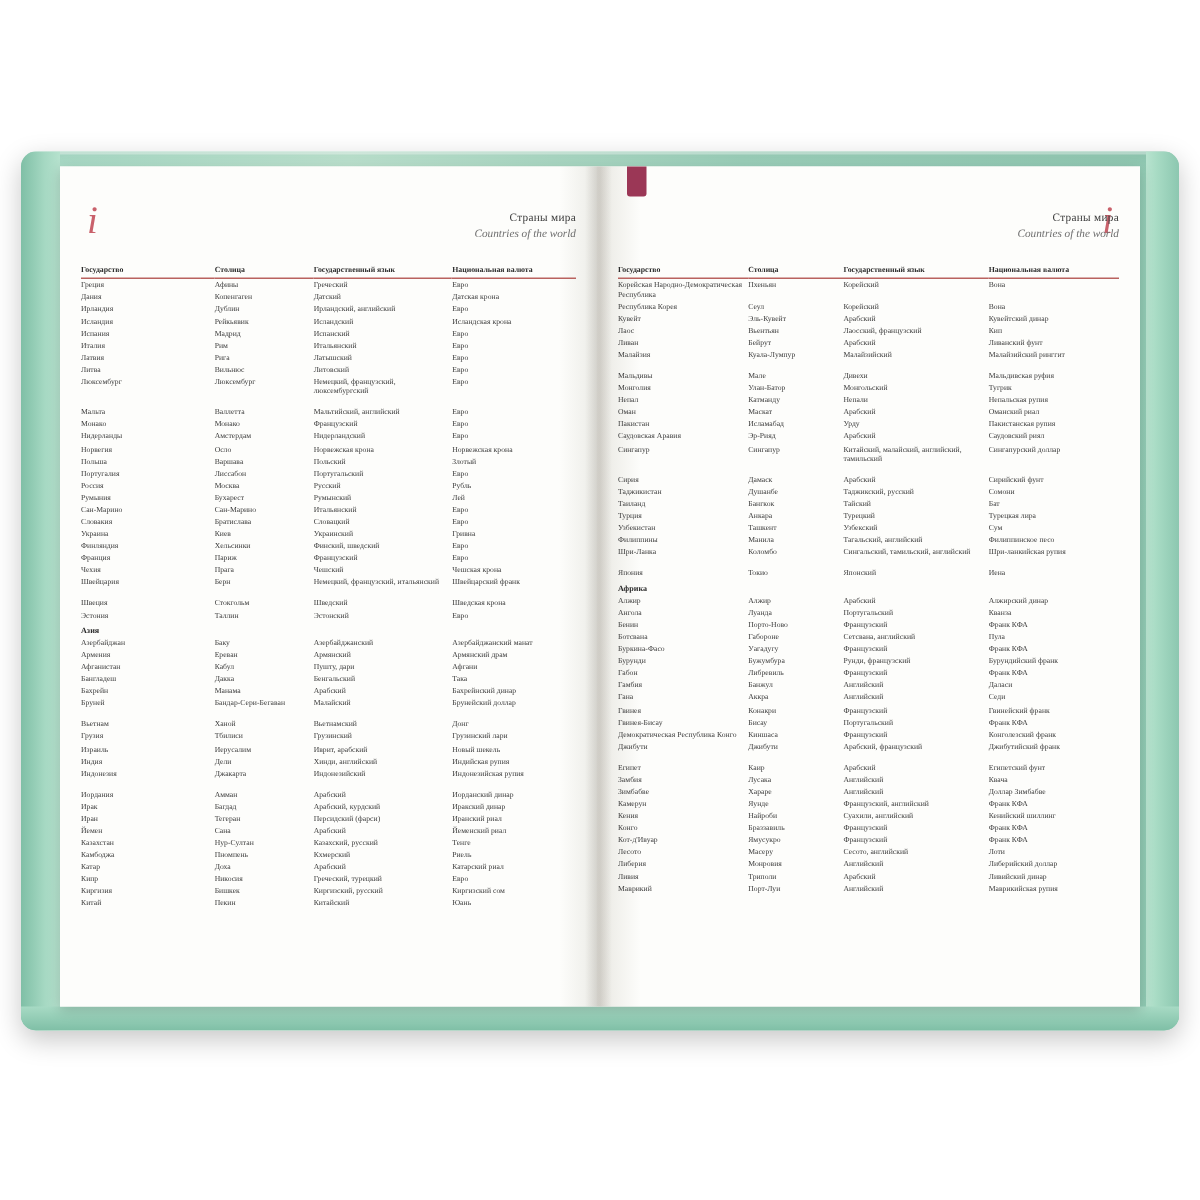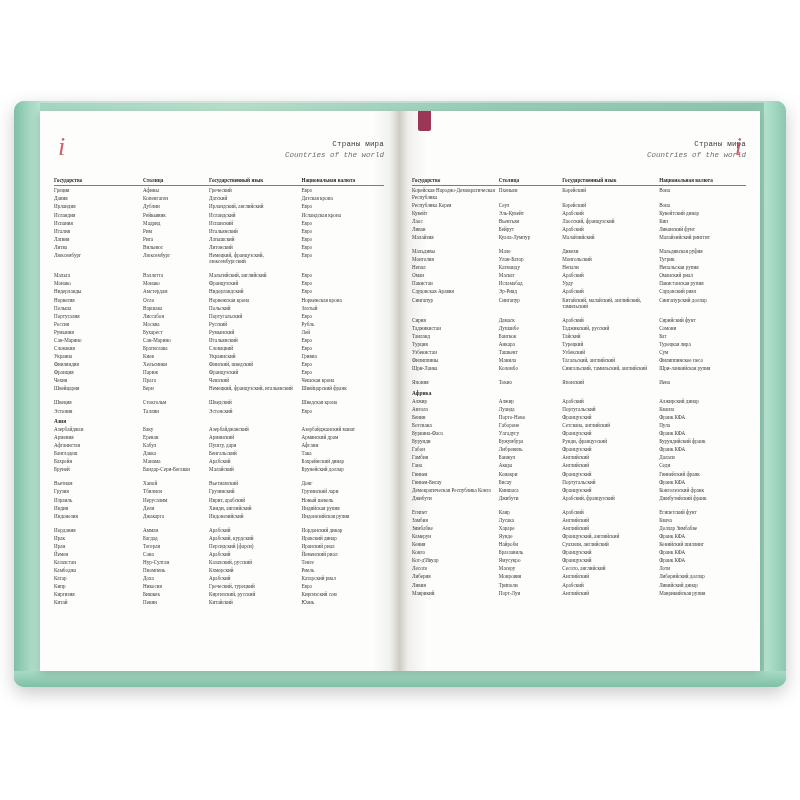--- a/index.html
+++ b/index.html
@@ -100,21 +100,20 @@
     width: 13px;
     height: 20px;
     background: #9b3756;
     border-radius: 0 0 2px 2px;
   }
   
   .page-head {
     position: absolute;
     top: 28px;
     height: 34px;
-    font-family: Liberation Mono, monospace;
   }
   .head-left { right: 14px; text-align: right; }
   .head-right { left: 14px; text-align: left; }
   .head-title-ru {
     font-size: 7.5px;
     color: #3b3b3b;
     letter-spacing: 0.2px;
     line-height: 11px;
   }
   .head-title-en {

